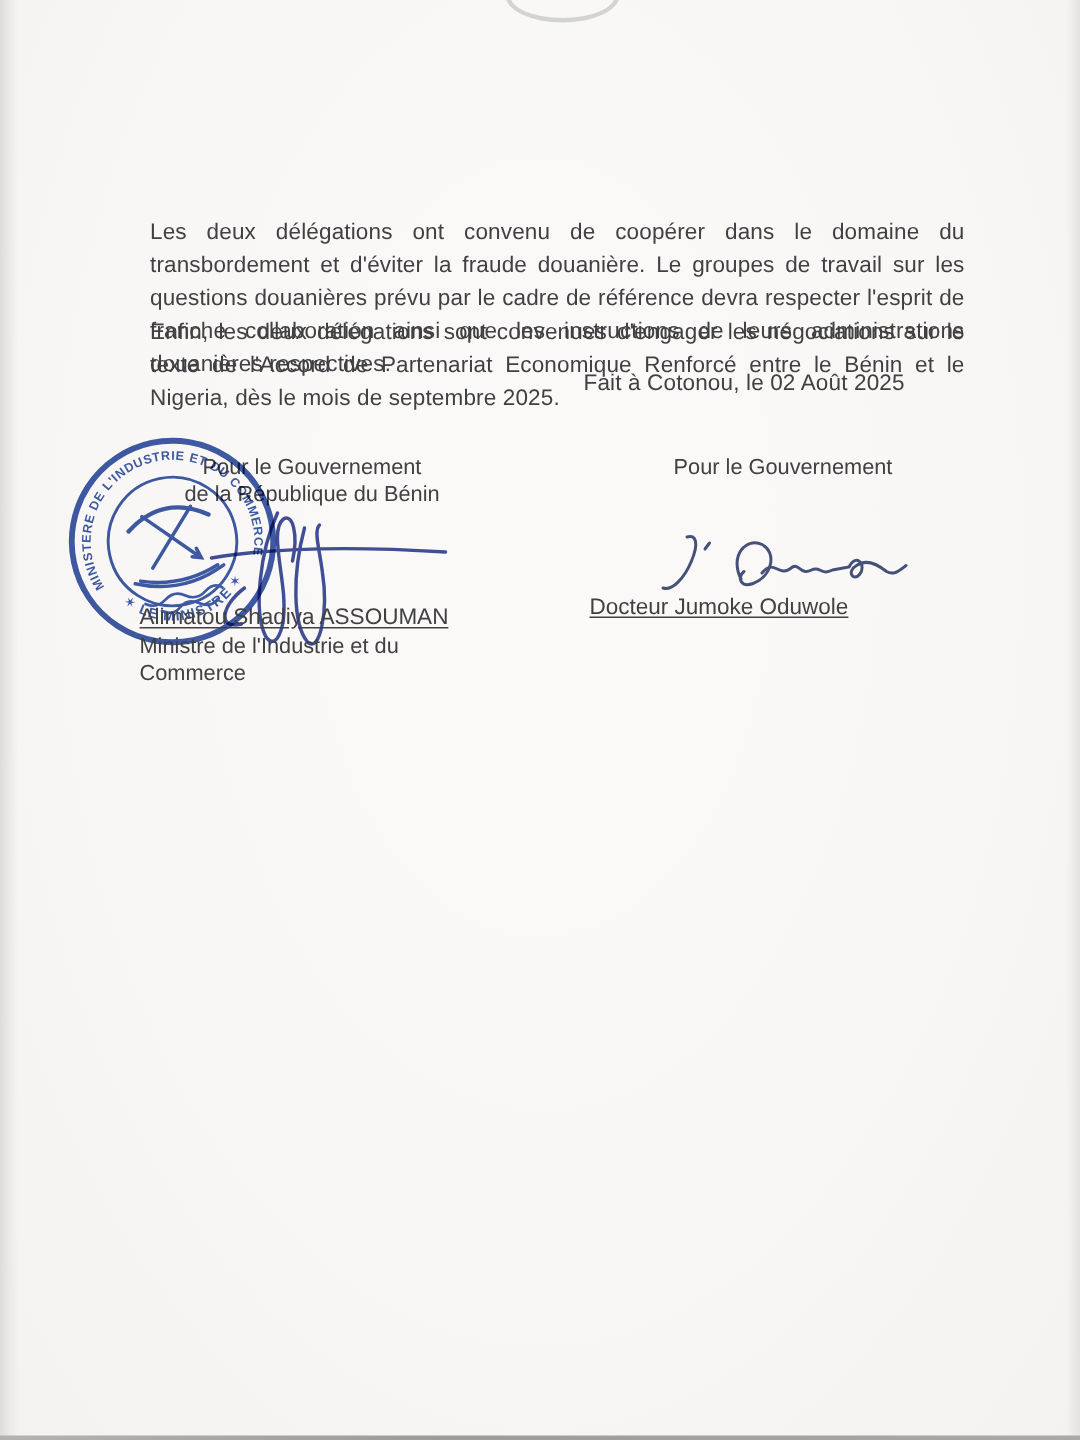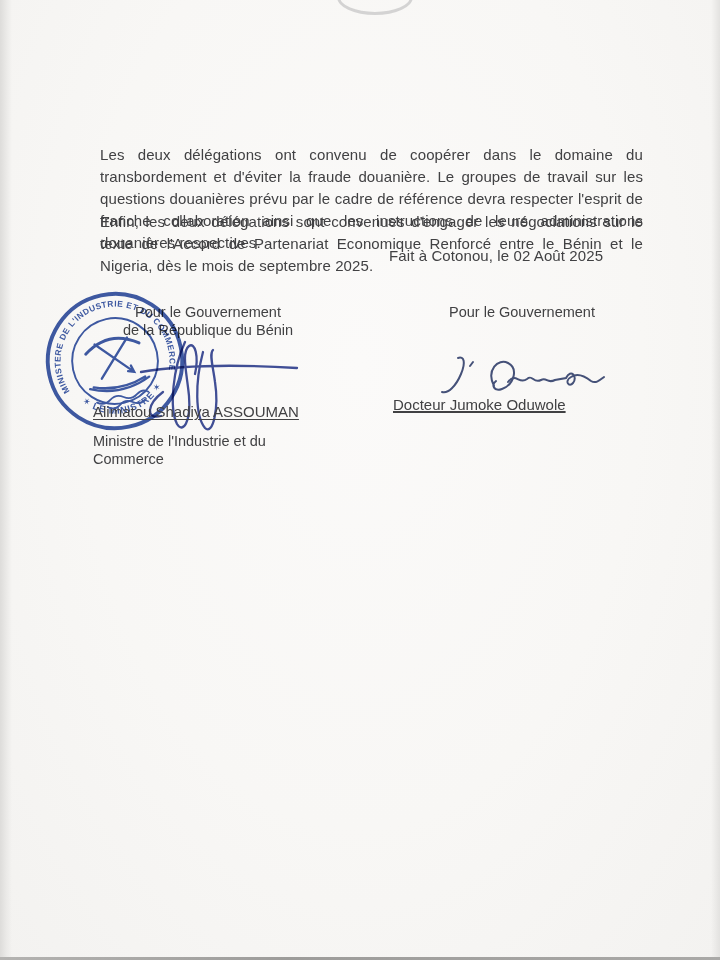--- a/index.html
+++ b/index.html
@@ -34,23 +34,23 @@
   #para1{top:96px;margin-top:48px;}
   #para2{top:196px;}
   .dateline{
     position:absolute;left:389px;top:247px;font-size:15px;letter-spacing:.1px;
   }
   .sig-heading{position:absolute;text-align:center;font-size:14.5px;line-height:18px;}
   #benin-heading{left:110px;top:303px;width:196px;}
   #nigeria-heading{left:398px;top:303px;width:248px;}
   .sig-id{position:absolute;text-align:left;}
   #benin-id{left:93px;top:403px;width:238px;}
-  #nigeria-id{left:393px;top:396px;width:258px;text-decoration:underline;}
+  #nigeria-id{left:393px;top:396px;width:258px;}
   .sig-name{font-size:15px;text-decoration:underline;text-underline-offset:2px;}
-  .sig-title{font-size:14.5px;line-height:18px;margin-top:12px;}
+  .sig-title{font-size:14.5px;line-height:18px;margin-top:2px;}
   .stamp{
     position:absolute;left:42px;top:288px;width:146px;height:146px;
     transform:rotate(-12deg);opacity:.92;mix-blend-mode:multiply;
   }
   .ink{position:absolute;mix-blend-mode:multiply;opacity:.9;}
   #benin-ink{left:133px;top:334px;}
   #nigeria-ink{left:428px;top:350px;}
 </style>
 </head>
 <body>

